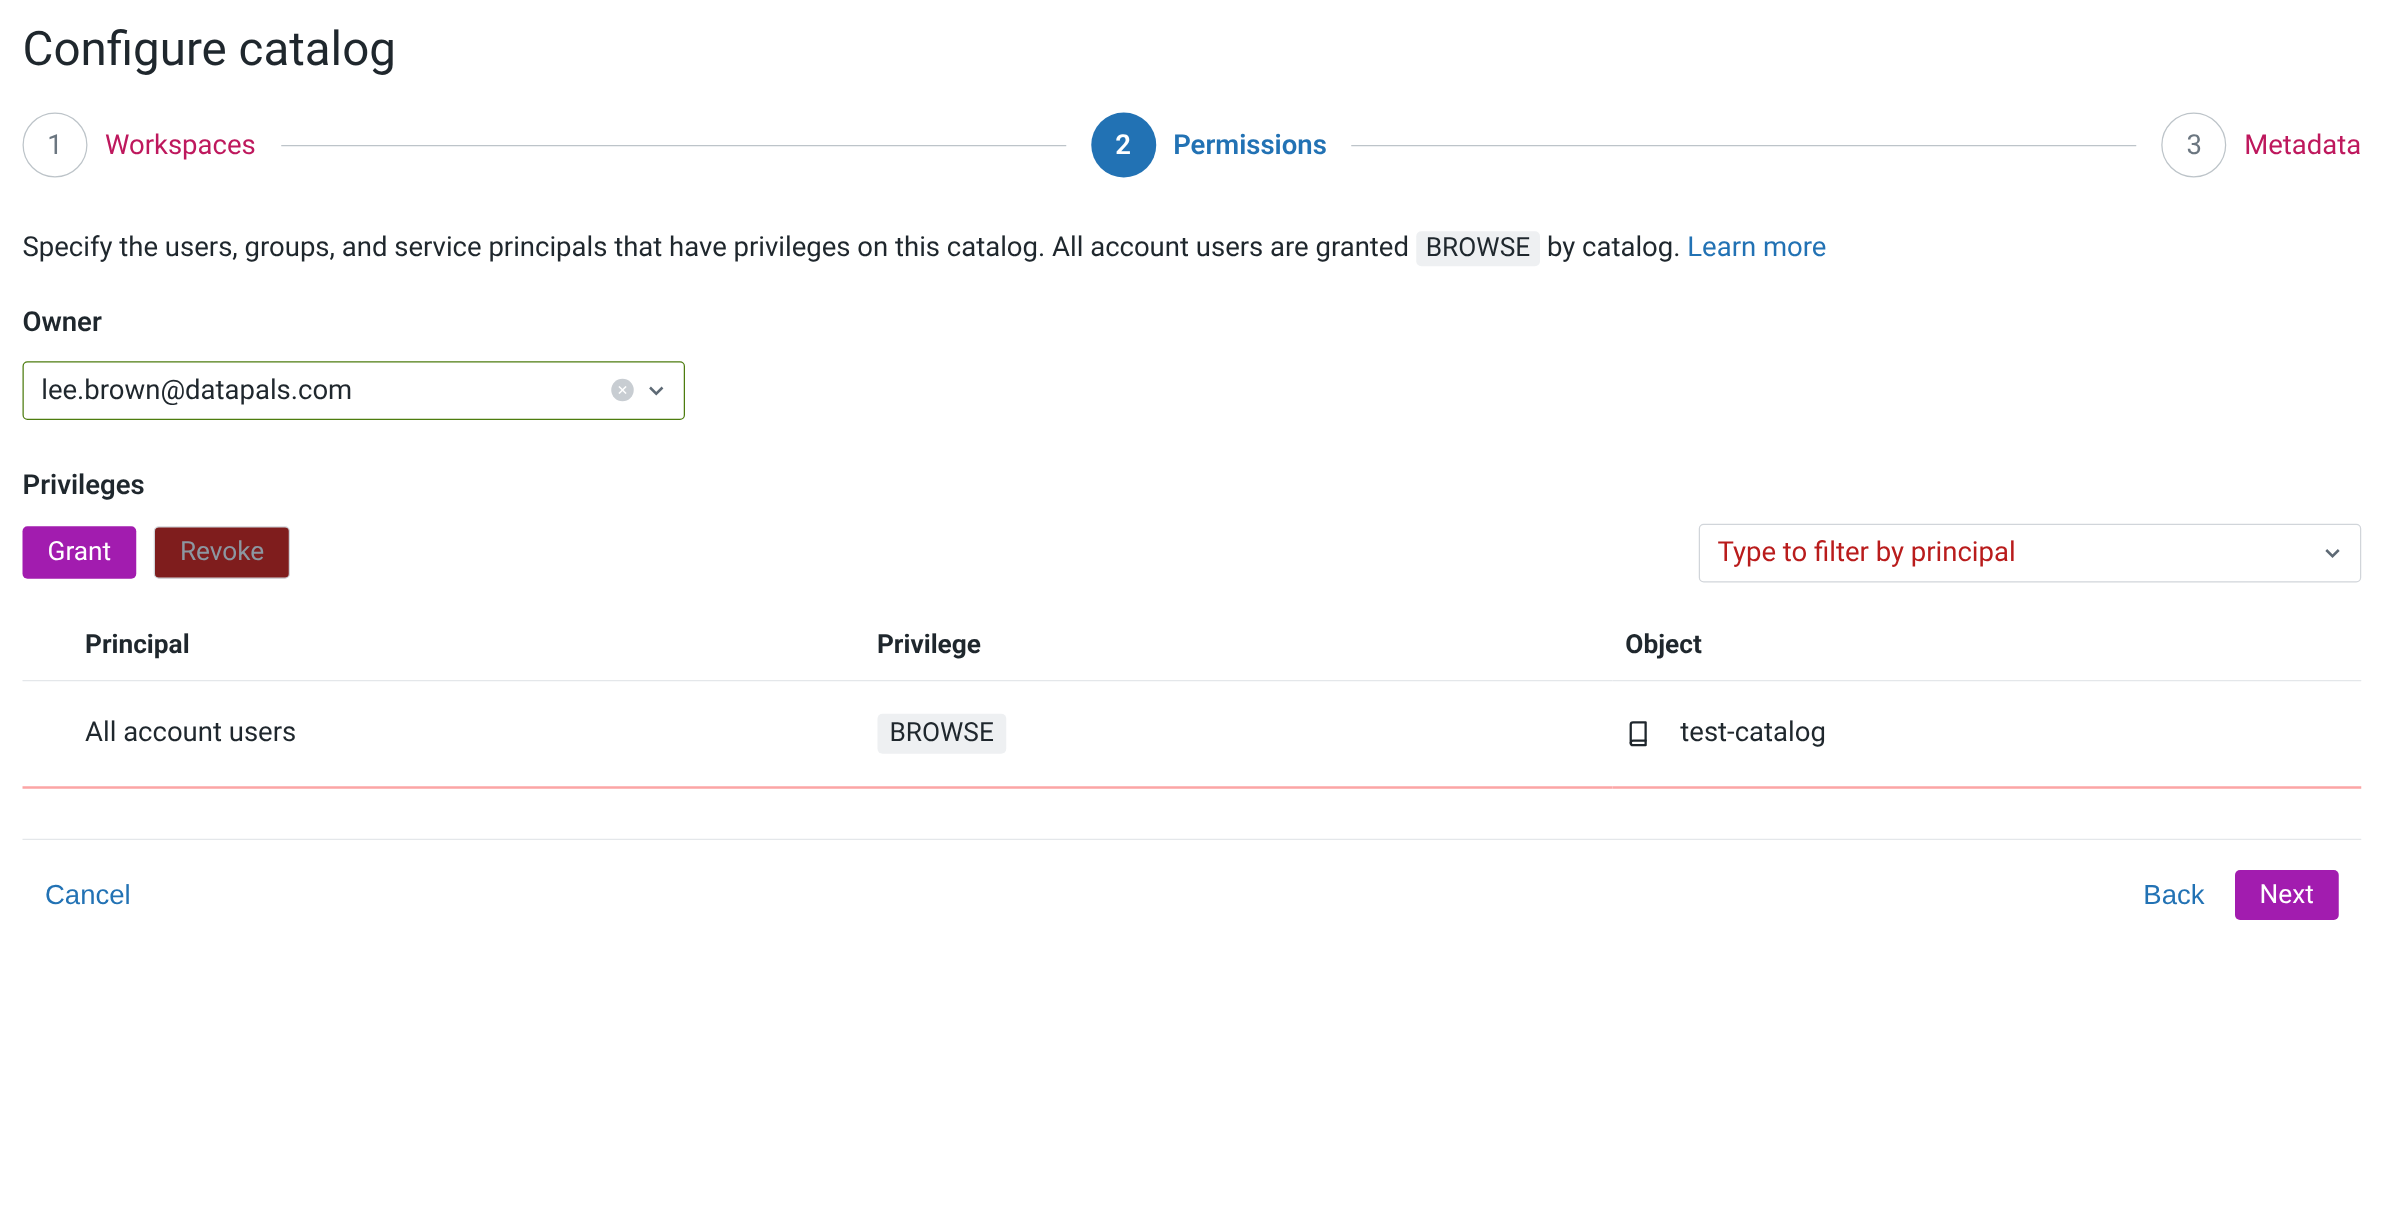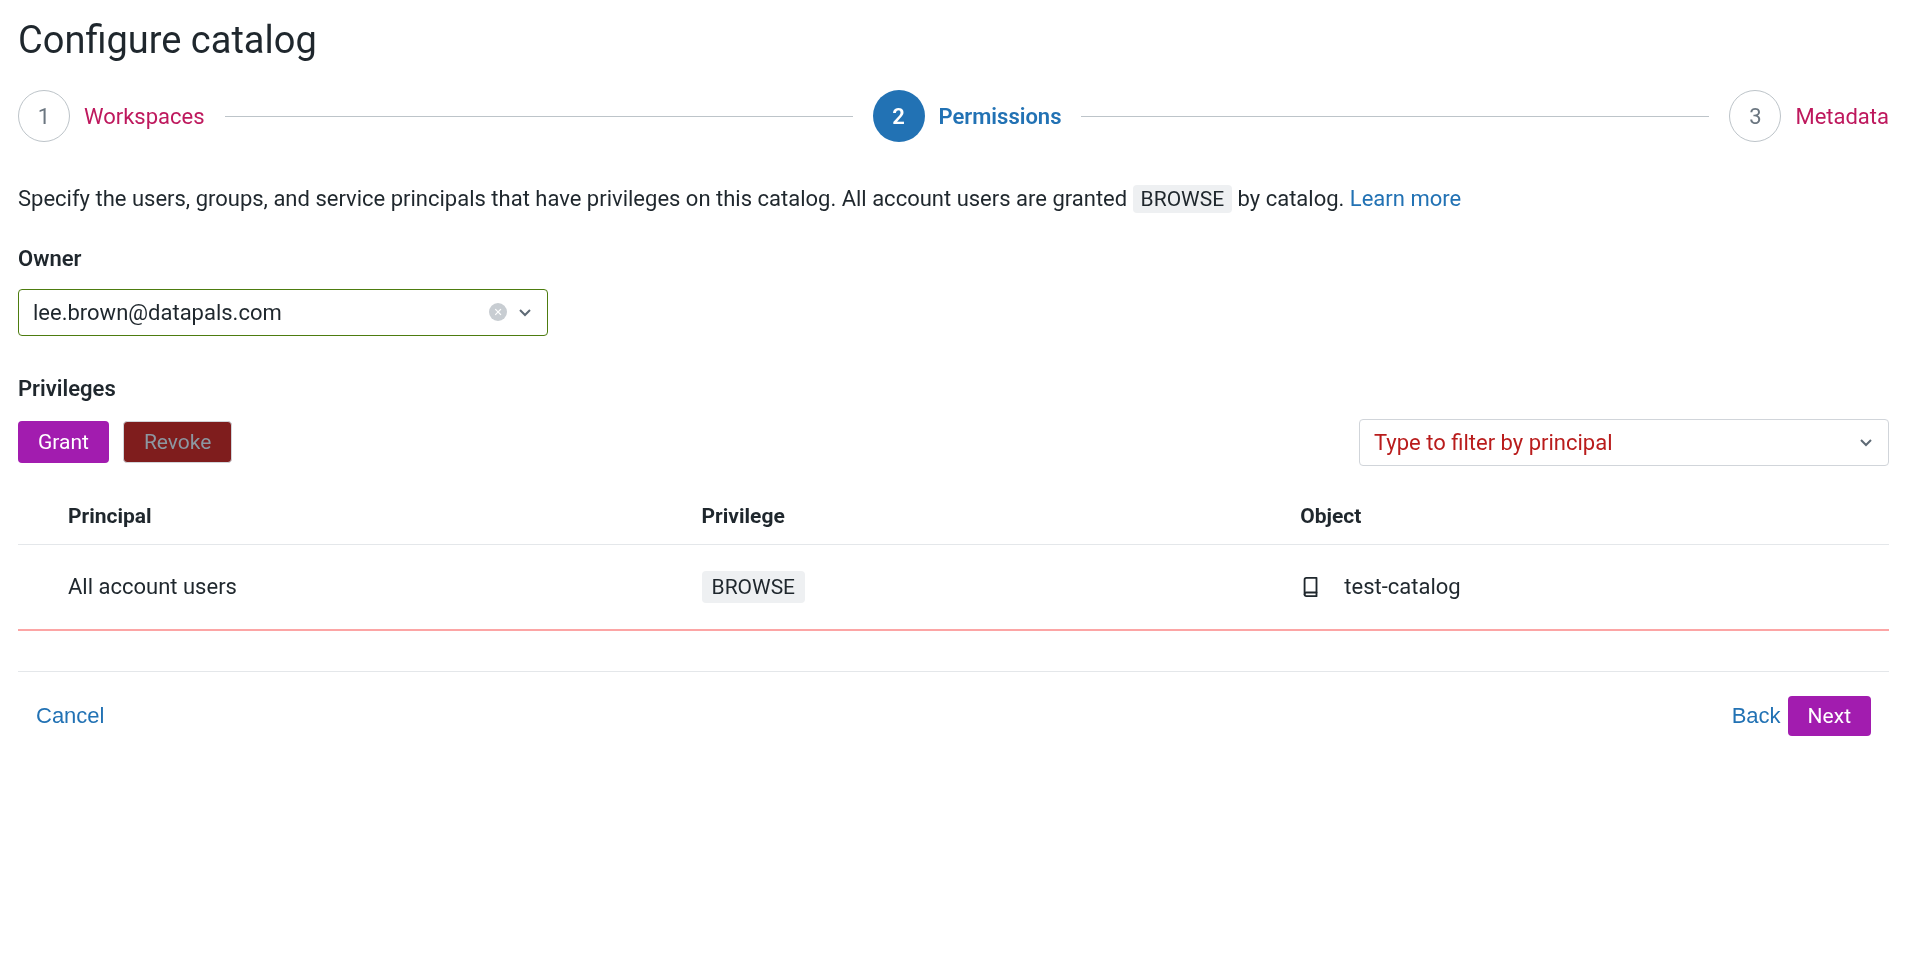--- a/index.html
+++ b/index.html
@@ -224,21 +224,21 @@
     }
     .footer-row {
       display: flex;
       align-items: center;
       justify-content: space-between;
       padding: 0 18px 10px 18px;
     }
     .footer-right {
       display: flex;
       align-items: center;
-      gap: 7px;
+      gap: 24px;
     }
   </style>
 </head>
 <body>
 
 <h1 class="page-title">Configure catalog</h1>
 
 <div class="stepper">
   <div class="step">
     <div class="step-circle outline">1</div>

